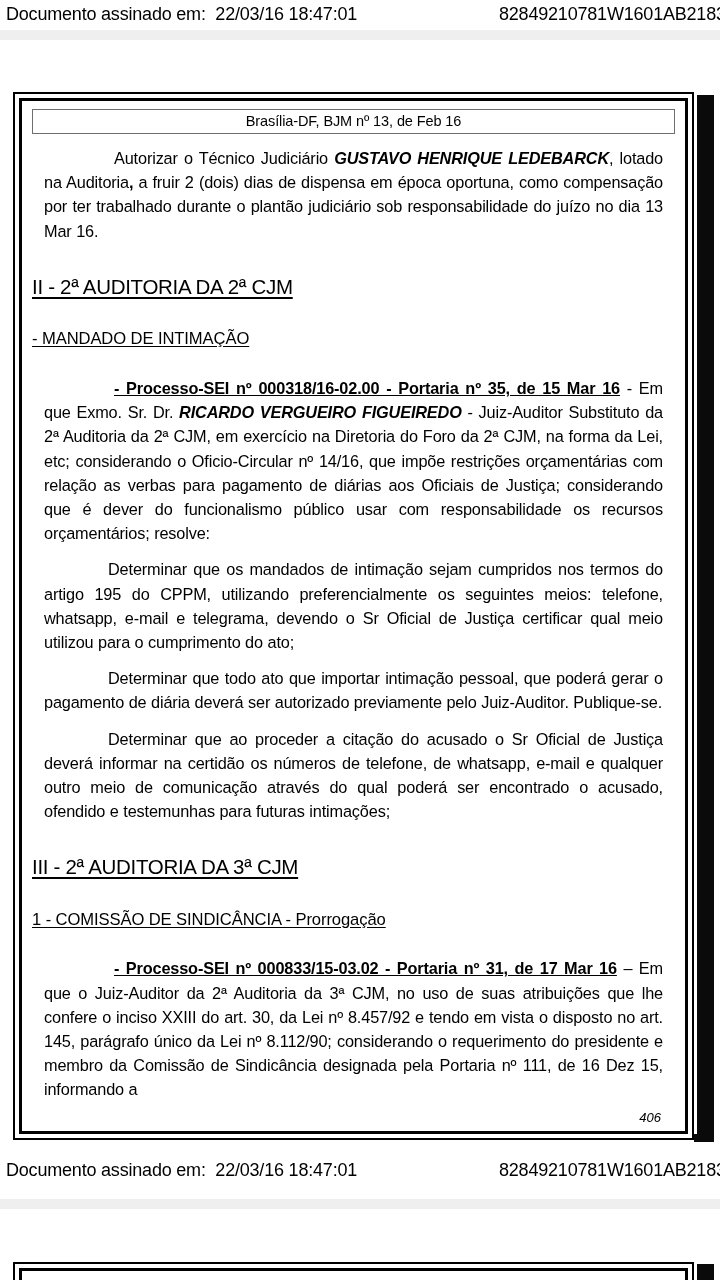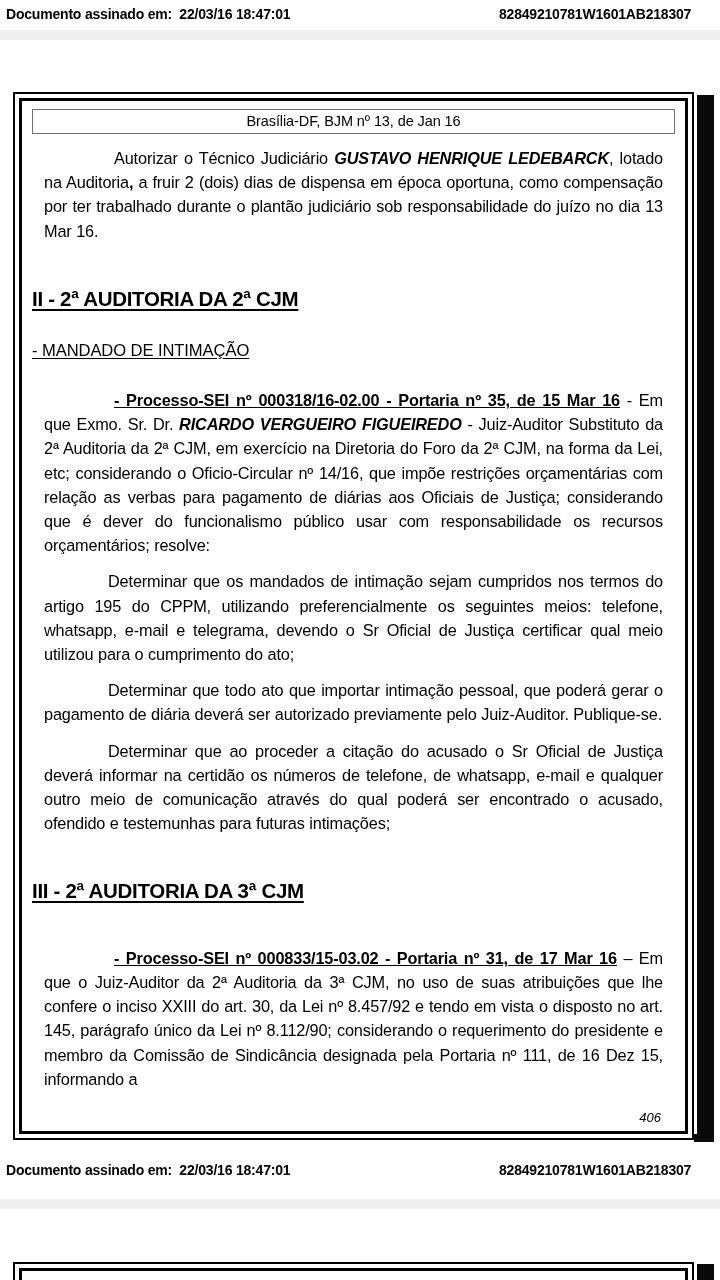--- a/index.html
+++ b/index.html
@@ -17,22 +17,22 @@
   }
 
   
   .sig-bar {
     position: absolute;
     left: 0;
     width: 720px;
     height: 24px;
     display: flex;
     align-items: center;
-    font-size: 14px;
-    font-weight: bold;
+    font-size: 18px;
+    font-weight: normal;
     letter-spacing: -0.2px;
     white-space: nowrap;
   }
   .sig-left {
     position: absolute;
     left: 6px;
   }
   .sig-right {
     position: absolute;
     left: 499px;
@@ -151,23 +151,23 @@
   }
   .para.indent { text-indent: 70px; }
   .para.indent-sm { text-indent: 64px; }
 
   b, .b { font-weight: bold; }
   .bi { font-weight: bold; font-style: italic; }
   .u { text-decoration: underline; }
 
   h2.section {
     font-size: 20.5px;
-    font-weight: bold;
+    font-weight: normal;
     letter-spacing: -0.3px;
-    margin: 34px 0 0 0;
+    margin: 22px 0 0 0;
     display: inline-block;
     text-decoration: underline;
     text-underline-offset: 3px;
   }
   .section-wrap { line-height: 1.0; }
 
   .subhead {
     font-size: 16.6px;
     margin: 18px 0 0 0;
     display: inline-block;
@@ -193,21 +193,21 @@
 <div class="sig-bar" id="sig-header">
   <span class="sig-left"><span>Documento assinado em:</span>&nbsp; <span>22/03/16 18:47:01</span></span>
   <span class="sig-right">82849210781W1601AB218307</span>
 </div>
 <div class="gray-band" id="band-top"></div>
 
 <div id="page">
   <div id="page-inner">
     <div id="page-content">
 
-      <div class="title-box">Brasília-DF, BJM nº 13, de Jan 16</div>
+      <div class="title-box">Brasília-DF, BJM nº 13, de Feb 16</div>
 
       <p class="para indent"><span>Autorizar o Técnico Judiciário </span><span class="bi">GUSTAVO HENRIQUE LEDEBARCK</span><span>, lotado na Auditoria</span><span class="b">,</span><span> a fruir 2 (dois) dias de dispensa em época oportuna, como compensação por ter trabalhado durante o plantão judiciário sob  responsabilidade do juízo no dia 13 Mar 16.</span></p>
 
       <div class="section-wrap">
         <h2 class="section">II - 2ª AUDITORIA DA 2ª CJM</h2>
       </div>
       <div class="spacer-sm"></div>
       <div class="subhead-wrap">
         <span class="subhead">- MANDADO DE INTIMAÇÃO</span>
       </div>
@@ -216,20 +216,23 @@
       <p class="para indent"><span class="b u">- Processo-SEI nº 000318/16-02.00 - Portaria nº 35, de 15 Mar 16</span><span> - Em que Exmo. Sr. Dr. </span><span class="bi">RICARDO VERGUEIRO FIGUEIREDO</span><span> - Juiz-Auditor Substituto da 2ª Auditoria da 2ª CJM, em exercício na Diretoria do Foro da 2ª CJM, na forma da Lei, etc; considerando o Oficio-Circular nº 14/16, que impõe restrições orçamentárias com relação as verbas para pagamento de diárias aos Oficiais de Justiça; considerando que é dever do funcionalismo público usar com responsabilidade os recursos orçamentários; resolve:</span></p>
 
       <p class="para indent-sm">Determinar que os mandados de intimação sejam cumpridos nos termos do artigo 195 do CPPM, utilizando preferencialmente os seguintes meios: telefone, whatsapp, e-mail e telegrama, devendo o Sr Oficial de Justiça certificar qual meio utilizou para o cumprimento do ato;</p>
       <p class="para indent-sm">Determinar que todo ato que importar intimação pessoal, que poderá gerar o pagamento de diária deverá ser autorizado previamente pelo Juiz-Auditor. Publique-se.</p>
       <p class="para indent-sm">Determinar que ao proceder a citação do acusado o Sr Oficial de Justiça deverá informar na certidão os números de telefone, de whatsapp, e-mail e qualquer outro meio de comunicação através do qual poderá ser encontrado o acusado, ofendido e testemunhas para futuras intimações;</p>
 
       <div class="section-wrap">
         <h2 class="section">III - 2ª AUDITORIA DA 3ª CJM</h2>
       </div>
       <div class="spacer-sm"></div>
+      <div class="subhead-wrap">
+        <span class="subhead">1 - COMISSÃO DE SINDICÂNCIA - Prorrogação</span>
+      </div>
       <div class="spacer-sm"></div>
 
       <p class="para indent"><span class="b u">- Processo-SEI nº 000833/15-03.02 - Portaria nº 31, de 17 Mar 16</span><span> – Em que o Juiz-Auditor da 2ª Auditoria da 3ª CJM, no uso de suas atribuições que lhe confere o inciso XXIII do art. 30, da Lei nº 8.457/92 e tendo em vista o disposto no art. 145, parágrafo único da Lei nº 8.112/90; considerando o requerimento do presidente e membro da Comissão de Sindicância designada pela Portaria nº 111, de 16 Dez 15, informando a</span></p>
 
       <div class="page-number">406</div>
     </div>
   </div>
 </div>
 <div id="scan-shadow"></div>
 <div id="scan-shadow-cap"></div>

